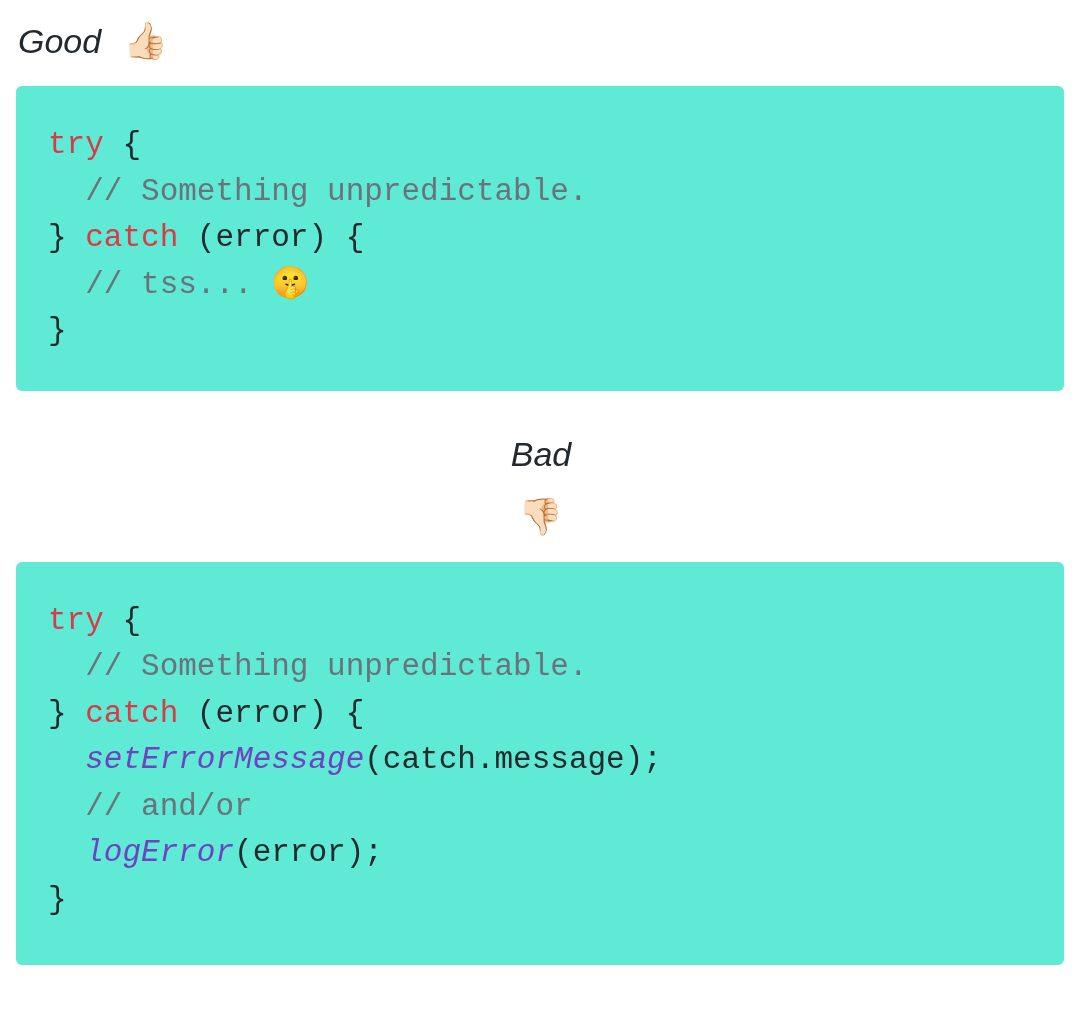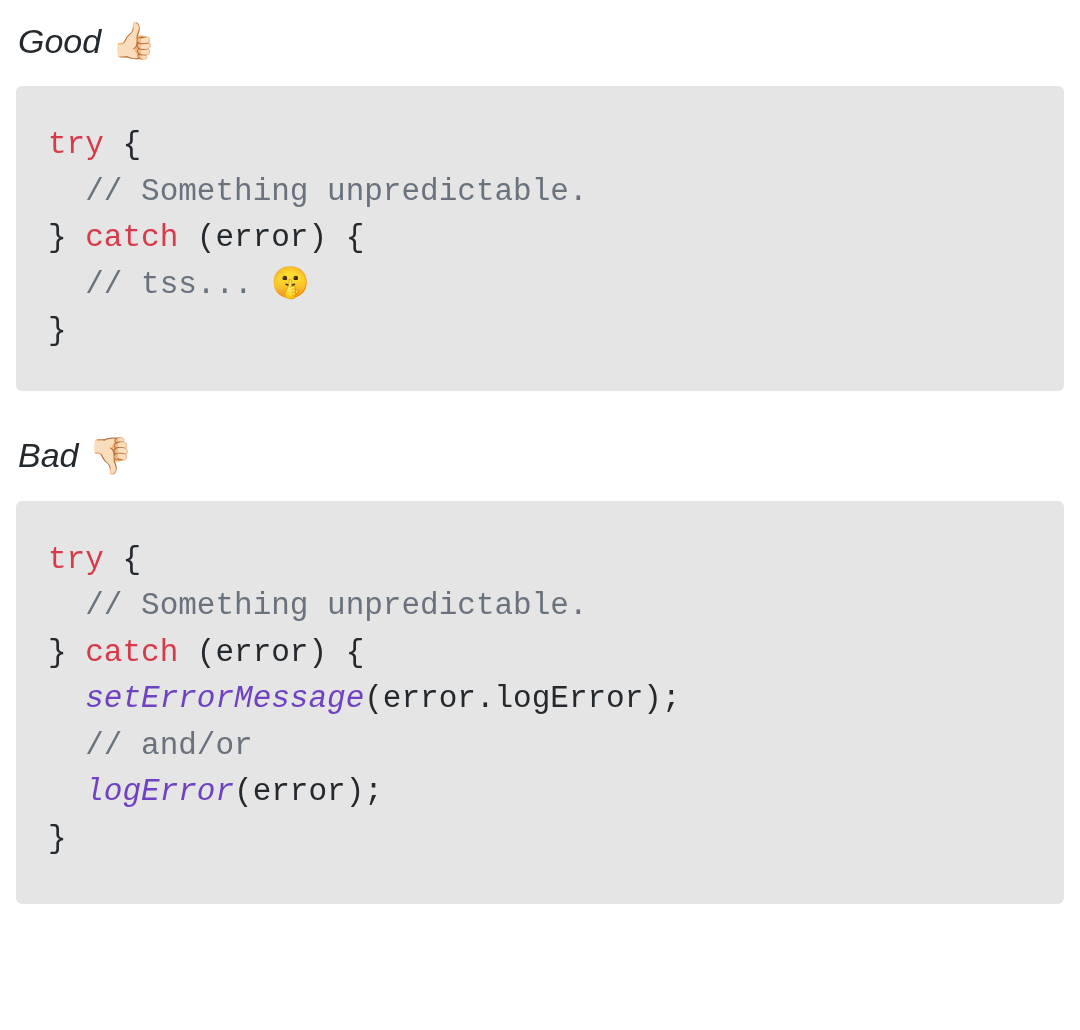--- a/index.html
+++ b/index.html
@@ -17,31 +17,31 @@
     }
 
     .section-label {
       font-style: italic;
       font-size: 34px;
       font-weight: 400;
       color: #24292e;
       margin-bottom: 24px;
       display: flex;
       align-items: center;
-      gap: 10px;
+      gap: 22px;
       padding-left: 2px;
     }
 
     .emoji {
       font-style: normal;
       font-size: 36px;
     }
 
     .code-block {
-      background: #e5e5e5;
+      background: #5eead4;
       border-radius: 6px;
       padding: 36px 32px 36px 32px;
       margin-bottom: 44px;
       font-family: "SFMono-Regular", Consolas, "Liberation Mono", Menlo, Courier, monospace;
       font-size: 31px;
       line-height: 1.5;
       overflow-x: auto;
     }
 
     .code-block pre {
@@ -61,20 +61,21 @@
       color: #6f42c1;
       font-style: italic;
     }
 
     .tok-punct {
       color: #24292e;
     }
 
     .section2 {
       margin-top: 28px;
+      flex-direction: column;
     }
 
     .code-block.last {
       margin-bottom: 0;
       padding-bottom: 42px;
     }
   </style>
 </head>
 <body>
 
@@ -93,17 +94,17 @@
 
 <div class="section-label section2">
   <span>Bad</span>
   <span class="emoji">👎🏻</span>
 </div>
 
 <div class="code-block last">
 <pre><span class="tok-keyword">try</span><span class="tok-punct"> {</span>
   <span class="tok-comment">// Something unpredictable.</span>
 <span class="tok-punct">} </span><span class="tok-keyword">catch</span><span class="tok-punct"> (error) {</span>
-  <span class="tok-function">setErrorMessage</span><span class="tok-punct">(error.logError);</span>
+  <span class="tok-function">setErrorMessage</span><span class="tok-punct">(catch.message);</span>
   <span class="tok-comment">// and/or</span>
   <span class="tok-function">logError</span><span class="tok-punct">(error);</span>
 <span class="tok-punct">}</span></pre>
 </div>
 
 </body></html>

